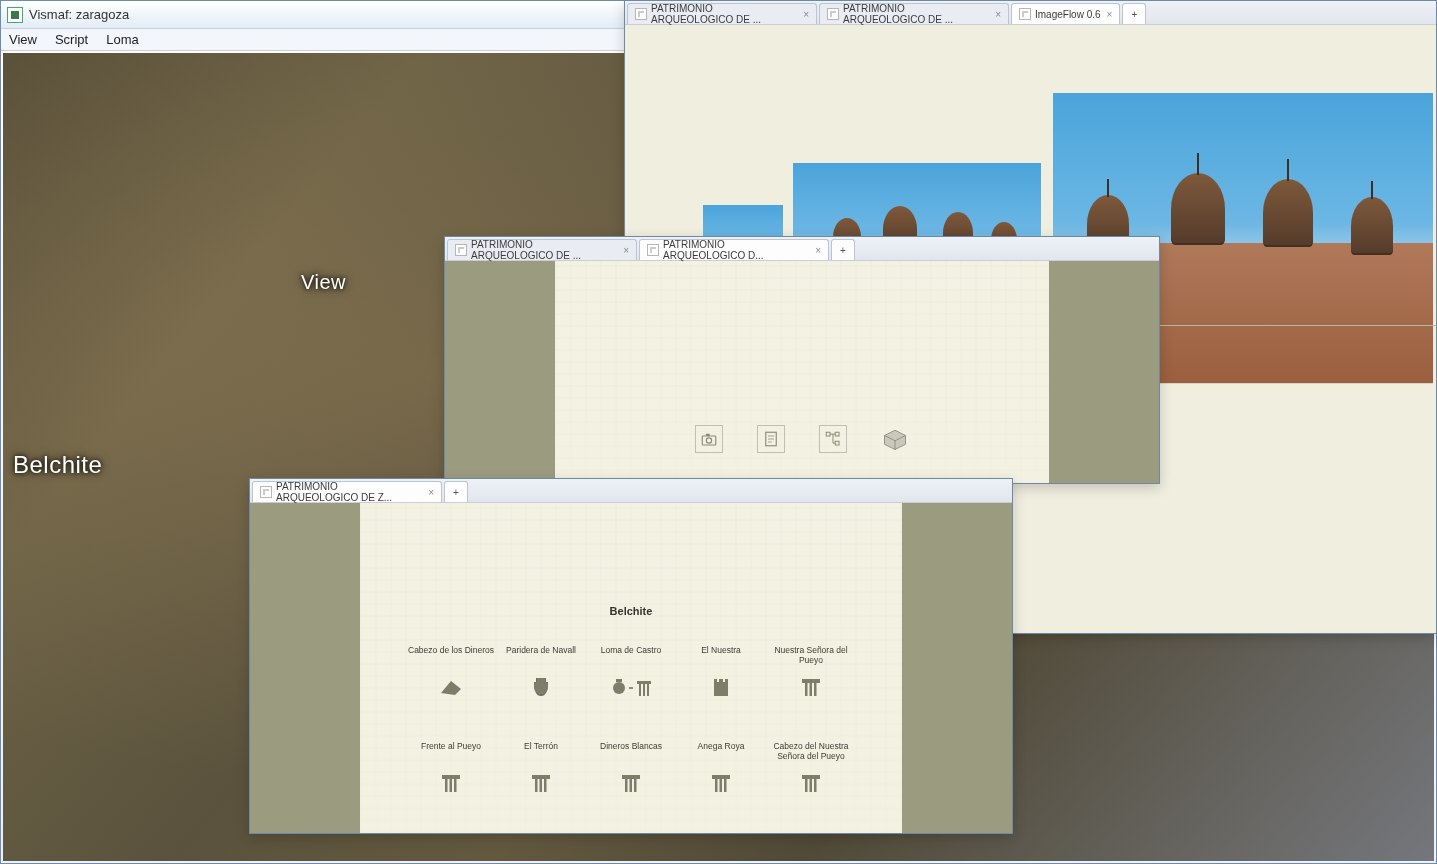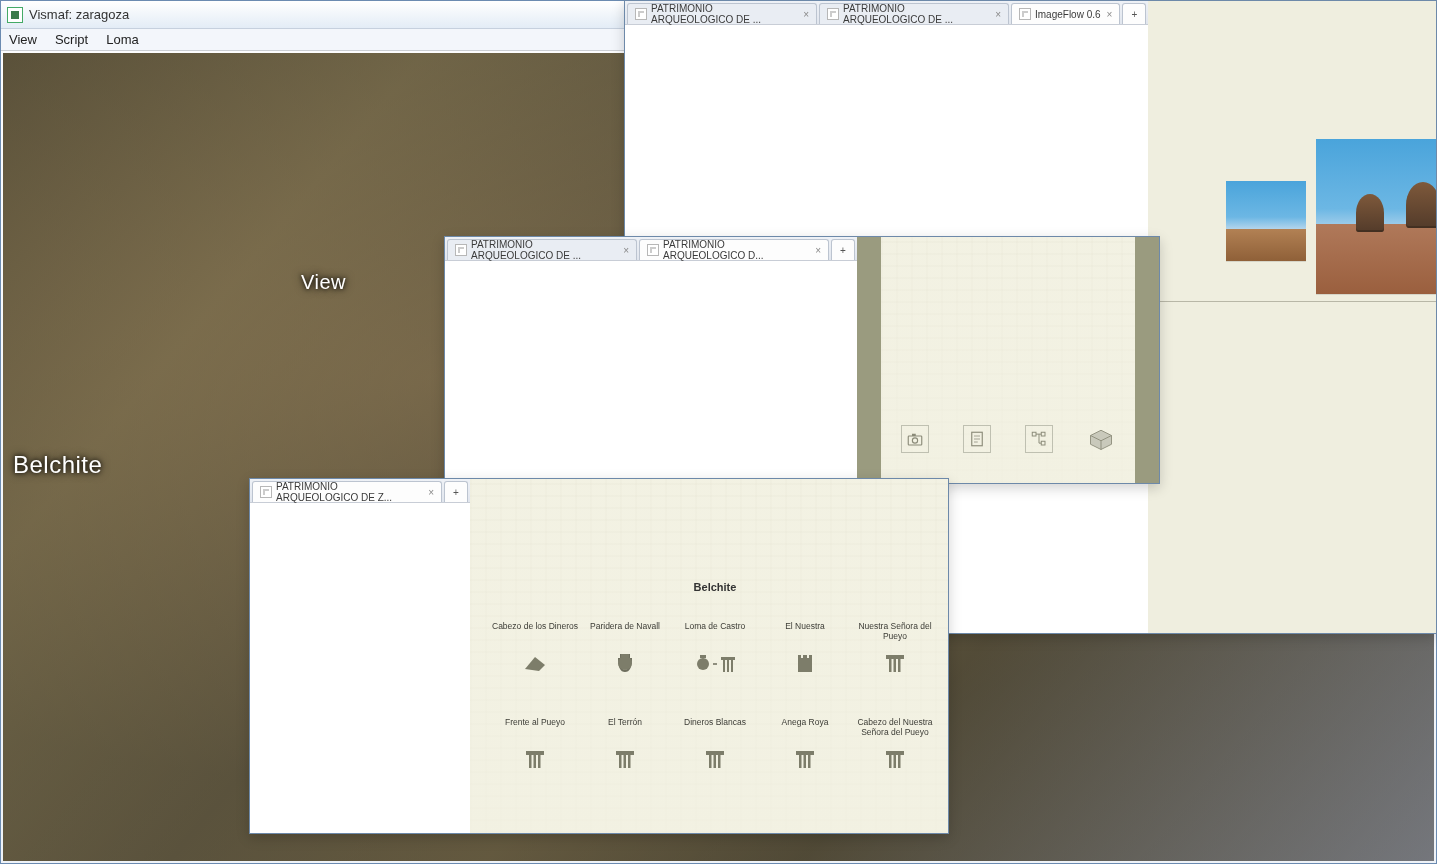--- a/index.html
+++ b/index.html
@@ -73,21 +73,21 @@
 }
 .map-label.sm { font-size: 20px; }
 
 
 .browser {
   position: absolute;
   background: #fff;
   border: 1px solid #6d89a9;
   box-shadow: 0 4px 12px rgba(0,0,0,.18);
   display: flex;
-  flex-direction: row;
+  flex-direction: column;
 }
 .tabstrip {
   height: 24px;
   background: linear-gradient(#eef1f6,#e1e6ee);
   border-bottom: 1px solid #c8cdd6;
   display: flex;
   align-items: stretch;
   padding-top: 2px;
   padding-left: 2px;
 }
@@ -375,21 +375,21 @@
                 <path d="M4 12 L16 18 L28 12 M16 18 L16 28" fill="none" stroke="#8a8a78" stroke-width="1"></path>
               </svg>
           </div>
         </div>
       </div>
       <div class="pat-side"></div>
     </div>
   </div>
 </div>
 
-<div class="browser" style="left:249px; top:478px; width:700px; height:356px;">
+<div class="browser" style="left:249px; top:478px; width:764px; height:356px;">
   <div class="tabstrip">
     <div class="tab">
       <span class="page-icon"></span>
       <span>PATRIMONIO ARQUEOLOGICO DE Z...</span>
       <span class="close-x">×</span>
     </div>
     <div class="tab new-tab">+</div>
   </div>
   <div class="browser-body">
     <div class="patrimonio">

